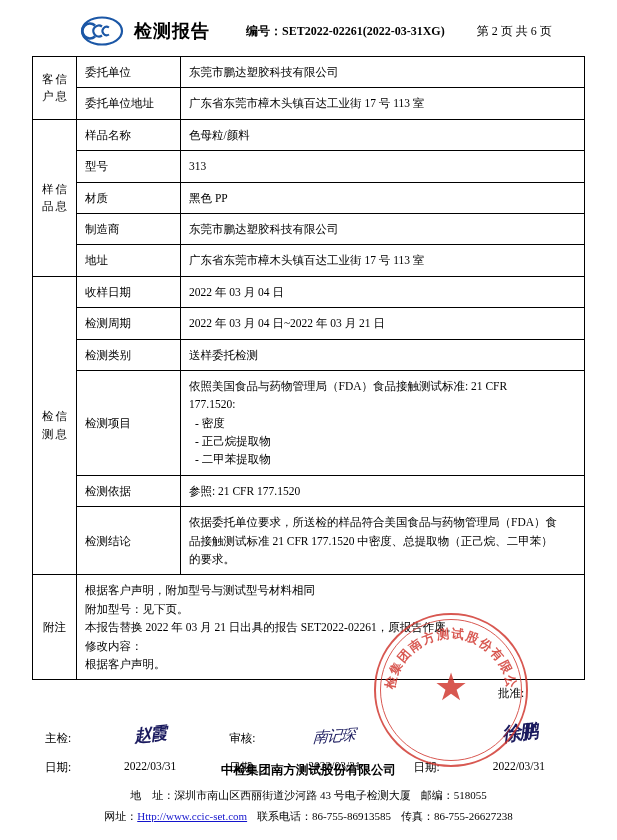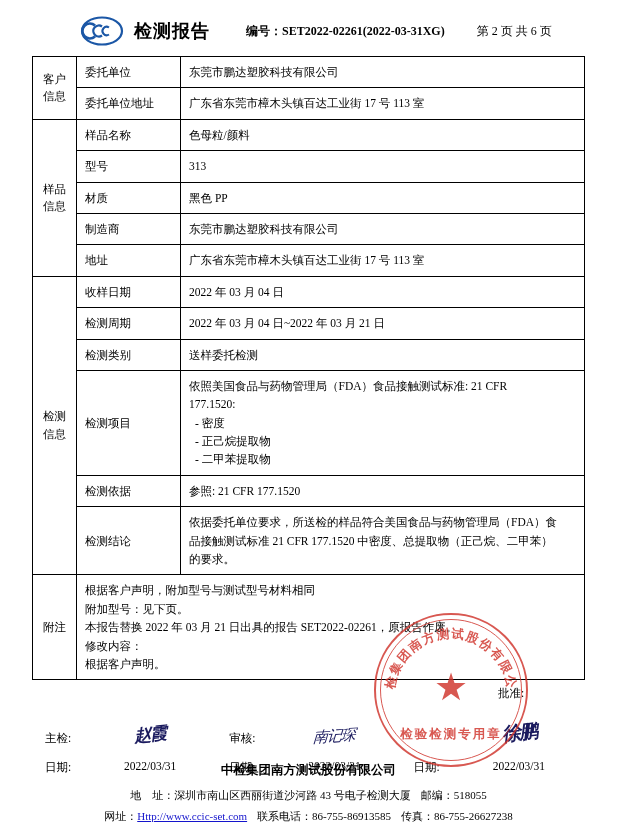--- a/index.html
+++ b/index.html
@@ -84,21 +84,21 @@
     width: 96px;
     padding-left: 10px;
     font-size: 11.5px;
     white-space: nowrap;
   }
   td.val {
     font-size: 11.5px;
   }
   .sec-inner {
     display: flex;
-    flex-direction: column;
+    flex-direction: row;
     align-items: center;
     justify-content: center;
     line-height: 1.5;
     font-family: Liberation Serif, serif;
   }
   .multiline { line-height: 1.75; }
   .indent { padding-left: 6px; }
 
   
   td.notes {
@@ -417,21 +417,20 @@
     <div class="ring"></div>
     <svg class="arc" viewBox="0 0 150 150">
       <defs>
         <path id="arcpath" d="M 18,80 A 57,57 0 0 1 132,80" fill="none"></path>
       </defs>
       <text>
         <textPath href="#arcpath" startOffset="50%" text-anchor="middle">中检集团南方测试股份有限公司</textPath>
       </text>
     </svg>
     <div class="star">★</div>
-    <div class="bottom-text">检验检测专用章</div>
   </div>
 
   <div class="footer">
     <div class="company">中检集团南方测试股份有限公司</div>
     <div>
       <span>地　址：</span><span>深圳市南山区西丽街道沙河路 43 号电子检测大厦</span><span class="sp"></span><span>邮编：</span><span>518055</span>
     </div>
     <div>
       <span>网址：</span><span class="link">Http://www.ccic-set.com</span><span class="sp"></span><span>联系电话：</span><span>86-755-86913585</span><span class="sp"></span><span>传真：</span><span>86-755-26627238</span>
     </div>

